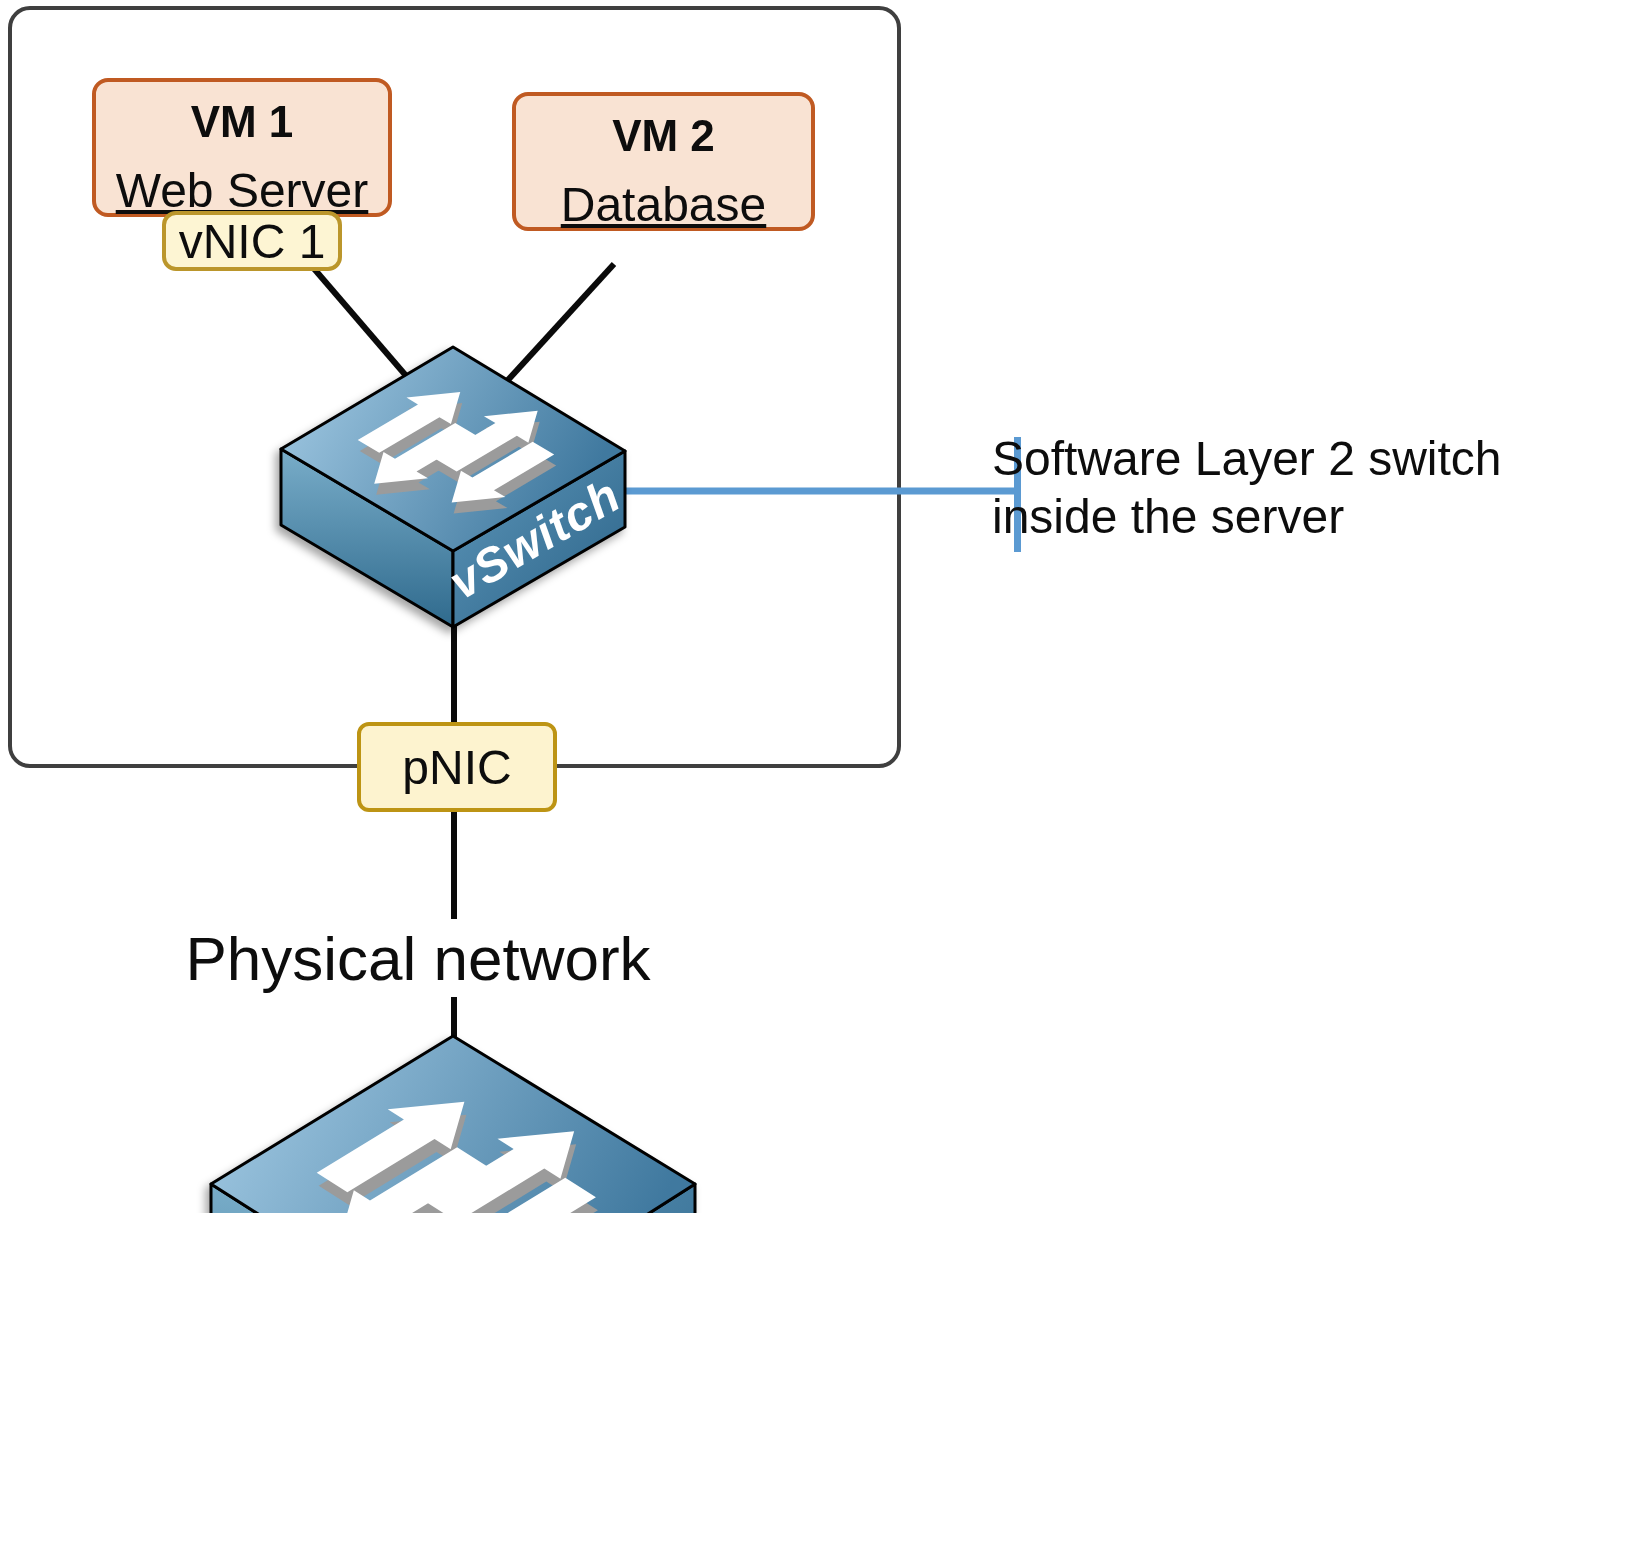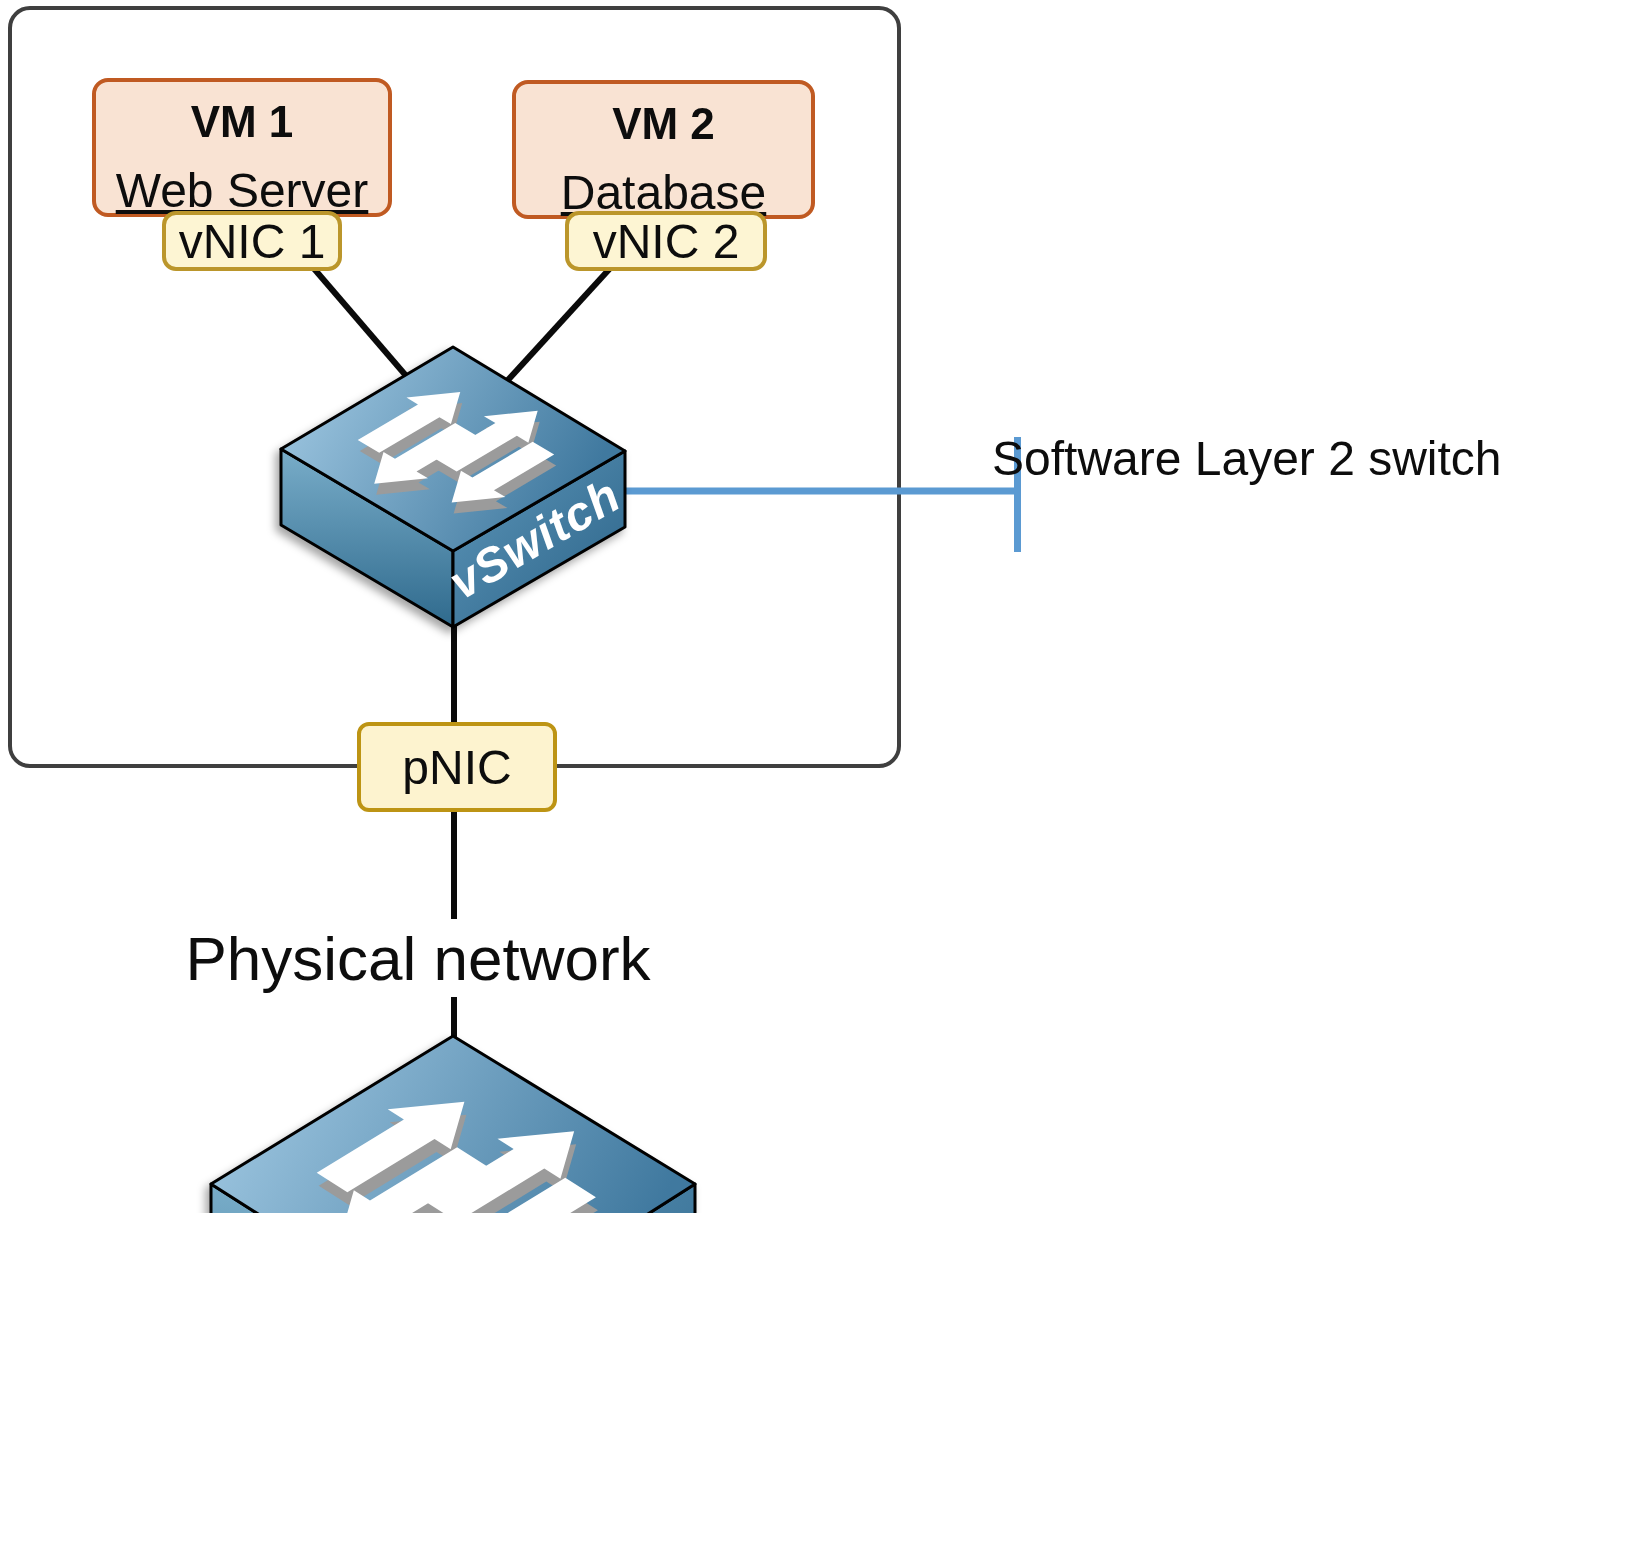--- a/index.html
+++ b/index.html
@@ -15,21 +15,21 @@
     border:4px solid #3f3f3f; border-radius:22px; z-index:0; background:transparent;
   }
 
   .connector-layer { left:0; top:0; width:1647px; height:1543px; z-index:1; }
 
   .vm-box {
     background:#f9e3d3; border:4px solid #c05a22; border-radius:16px;
     text-align:center; padding-top:14px; z-index:2;
   }
   .vm1 { left:92px;  top:78px; width:300px; height:139px; }
-  .vm2 { left:512px; top:80px; width:303px; height:139px; }
+  .vm2 { left:512px; top:92px; width:303px; height:139px; }
   .vm-title { font-weight:bold; font-size:44px; line-height:52px; }
   .vm-sub   { font-size:48px; line-height:48px; margin-top:19px;text-decoration:underline; }
 
   .nic-badge {
     background:#fdf5d3; border:4px solid #bb962b; border-radius:14px;
     display:flex; align-items:center; justify-content:center;
     font-size:48px; z-index:2;
   }
   .nic1 { left:162px; top:211px; width:180px; height:60px; }
   .nic2 { left:565px; top:211px; width:202px; height:60px; }
@@ -85,34 +85,32 @@
   </div>
 
   <div class="abs vm-box vm2">
     <div class="vm-title">VM 2</div>
     <div class="vm-sub">Database</div>
   </div>
 
   <div class="abs nic-badge nic1">
     <span>vNIC 1</span>
   </div>
-  <div class="abs nic-badge nic2">
-    <span>vNIC 2</span>
-  </div>
 
   <div class="abs pnic-badge">
     <span>pNIC</span>
   </div>
 
   <div class="abs physnet-label">
     <span>Physical network</span>
   </div>
 
   <div class="abs annotation">
     <div>Software Layer 2 switch</div>
+    <div>inside the server</div>
   </div>
 
   <svg class="switch-icon vswitch-pos" width="360" height="300" viewBox="0 0 360 300">
     <defs>
       <linearGradient id="vswTop" x1="0" y1="0" x2="1" y2="0.35">
         <stop offset="0" stop-color="#a6cde6"></stop>
           <stop offset="1" stop-color="#40799f"></stop>
       </linearGradient>
       <linearGradient id="vswLeft" x1="0" y1="0" x2="0" y2="1">
         <stop offset="0" stop-color="#79adc9"></stop>

